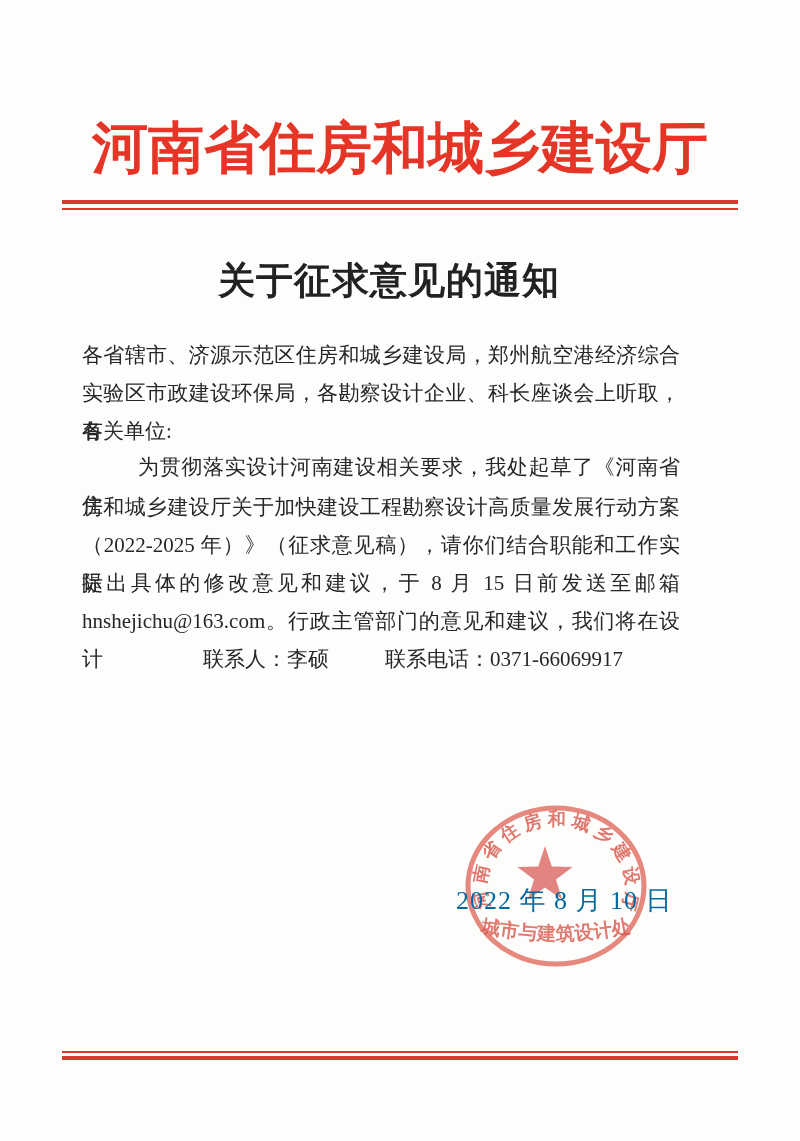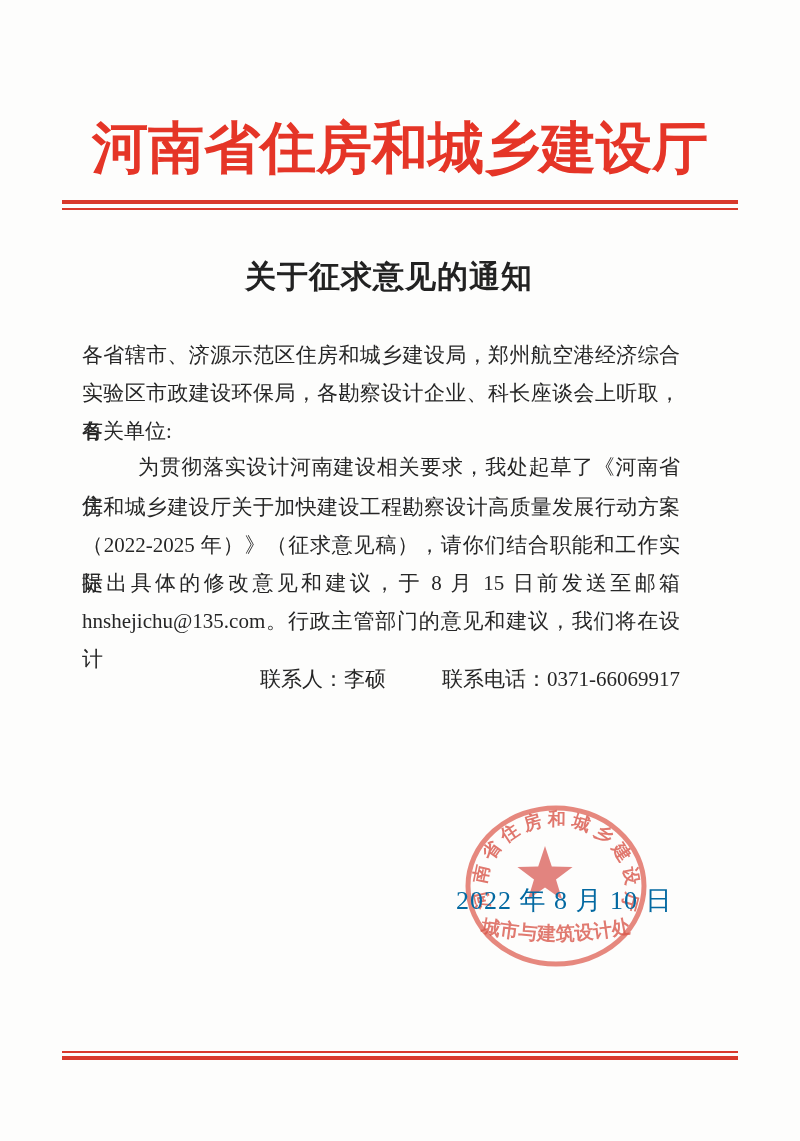--- a/index.html
+++ b/index.html
@@ -24,38 +24,38 @@
   }
   .rule{position:absolute;left:62px;width:676px;background:#d8392c;}
   .rule-top-thick{top:200px;height:4px;}
   .rule-top-thin{top:208px;height:2px;}
   .rule-bottom-thin{top:1051px;height:2px;}
   .rule-bottom-thick{top:1056px;height:4px;}
   
   .doc-title{
     position:absolute;top:256px;left:0;width:778px;
     text-align:center;
-    font-size:31px;font-weight:bold;color:#222;
+    font-size:37px;font-weight:bold;color:#222;
     letter-spacing:1px;
   }
   
   .body-block{
     position:absolute;top:336px;left:82px;width:598px;
     font-size:21px;color:#262626;
   }
   .line{
     height:38px;line-height:38px;white-space:nowrap;
     text-align:justify;text-align-last:justify;
     white-space:normal;
   }
   .line.short{text-align:right;text-align-last:left;}
   .line.indent2{text-indent:56px;font-family:Liberation Mono, monospace;}
   .contact{
-    margin-top:20px;height:38px;line-height:38px;
-    padding-left:64px;text-align:right;
+    margin-top:0;height:38px;line-height:38px;
+    padding-left:64px;text-align:center;
   }
   .contact .gap{display:inline-block;width:56px;}
   
   .date-line{
     position:absolute;top:886px;left:456px;
     font-size:26px;line-height:30px;color:#0369a1;
     letter-spacing:1px;z-index:3;white-space:nowrap;
   }
   
   .seal{position:absolute;top:778px;left:438px;z-index:2;}
@@ -73,21 +73,21 @@
   <div class="doc-title">关于征求意见的通知</div>
 
   <div class="body-block">
     <div class="line">各省辖市、济源示范区住房和城乡建设局，郑州航空港经济综合</div>
     <div class="line">实验区市政建设环保局，各勘察设计企业、科长座谈会上听取，各</div>
     <div class="line short">有关单位:</div>
     <div class="line indent2">为贯彻落实设计河南建设相关要求，我处起草了《河南省住</div>
     <div class="line">房和城乡建设厅关于加快建设工程勘察设计高质量发展行动方案</div>
     <div class="line">（2022-2025 年）》（征求意见稿），请你们结合职能和工作实际，</div>
     <div class="line">提出具体的修改意见和建议，于 8 月 15 日前发送至邮箱</div>
-    <div class="line">hnshejichu@135.com。行政主管部门的意见和建议，我们将在设计</div>
+    <div class="line">hnshejichu@163.com。行政主管部门的意见和建议，我们将在设计</div>
 
     <div class="contact">
       <span>联系人：</span><span>李硕</span><span class="gap"></span><span>联系电话：</span><span>0371-66069917</span>
     </div>
   </div>
 
   <svg class="seal" width="240" height="205" viewBox="438 778 240 205">
     <defs>
       <path id="sealArc" d="M 490.2 906.9 A 70 61 0 1 1 621.8 906.9" fill="none"></path>
       <path id="sealBottom" d="M 476 931 Q 556 949 636 931" fill="none"></path>

